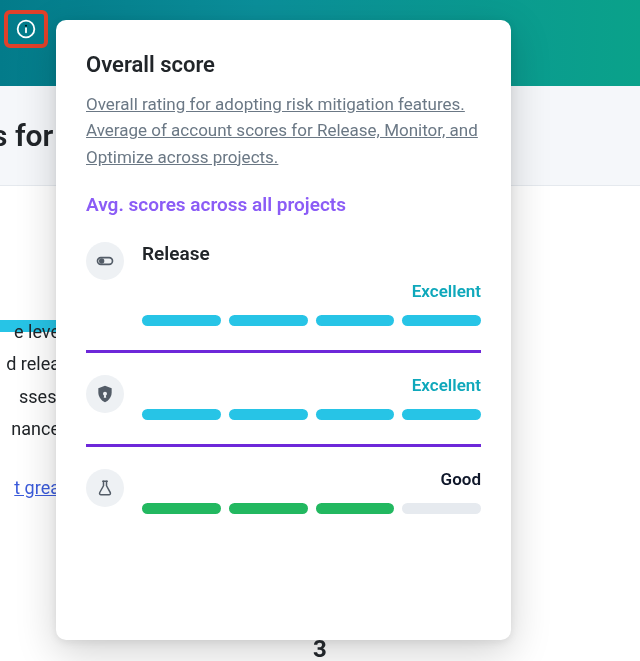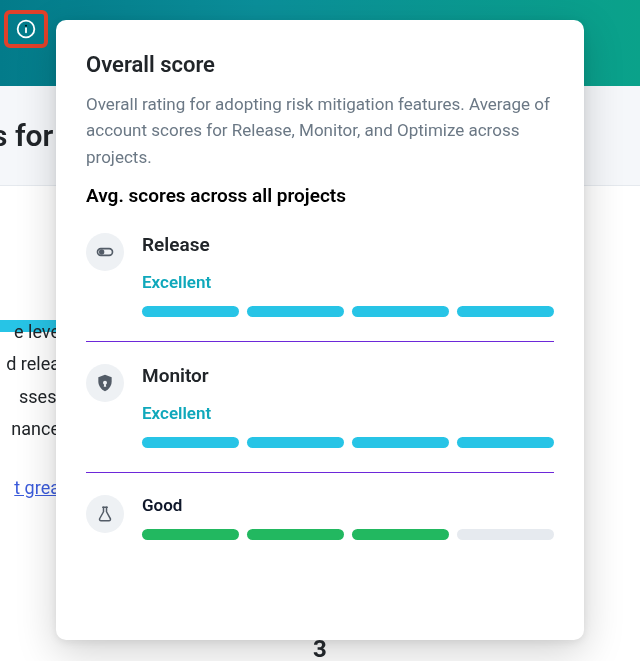--- a/index.html
+++ b/index.html
@@ -70,52 +70,53 @@
   }
   .bg-link {
     color: #3b5bdb;
     text-decoration: underline;
     white-space: nowrap;
   }
   .popover {
     position: absolute;
     top: 20px;
     left: 56px;
-    width: 528px;
+    width: 455px;
     height: 620px;
     background: #fff;
     border-radius: 10px;
     box-shadow: 0 12px 40px rgba(0,0,0,0.18), 0 2px 8px rgba(0,0,0,0.08);
     padding: 32px 30px 20px 30px;
     overflow: hidden;
   }
   .pop-title {
     font-size: 22px;
     font-weight: 600;
     color: #212529;
     margin-bottom: 14px;
   }
   .pop-desc {
     font-size: 17px;
     line-height: 1.55;
     color: #6b7885;
-    margin-bottom: 14px;
+    margin-bottom: 23px;
+    text-decoration: underline;
   }
   .sub-title {
     font-size: 19px;
     font-weight: 600;
-    color: #000000;
+    color: #8b5cf6;
     margin-bottom: 26px;
   }
   .metric {
     display: flex;
     gap: 18px;
     padding-bottom: 24px;
     margin-bottom: 22px;
-    border-bottom: 1px solid #6d28d9;
+    border-bottom: 3px solid #6d28d9;
   }
   .metric:last-child { border-bottom: none; margin-bottom: 0; padding-bottom: 0; }
   .metric-icon {
     width: 38px;
     height: 38px;
     border-radius: 50%;
     background: #eef1f4;
     display: flex;
     align-items: center;
     justify-content: center;
@@ -126,20 +127,21 @@
   .metric-name {
     font-size: 19px;
     font-weight: 600;
     color: #212529;
     margin-bottom: 16px;
   }
   .metric-rating {
     font-size: 17px;
     font-weight: 600;
     margin-bottom: 14px;
+    text-align: right;
   }
   .rating-excellent { color: #0fa8bb; }
   .rating-good { color: #0f172a; }
   .segbar {
     display: flex;
     gap: 8px;
   }
   .seg {
     flex: 1;
     height: 11px;
@@ -211,21 +213,20 @@
         </div>
       </div>
       <div class="metric">
         <div class="metric-icon">
           <svg width="20" height="20" viewBox="0 0 24 24" fill="currentColor">
             <path d="M12 2l8 3v5c0 5.5-3.4 10-8 12-4.6-2-8-6.5-8-12V5l8-3z"></path>
             <path d="M12 9.2a2.4 2.4 0 0 0-2.4 2.4c0 1 .6 1.8 1.4 2.2l-.5 2.7h3l-.5-2.7c.8-.4 1.4-1.2 1.4-2.2A2.4 2.4 0 0 0 12 9.2z" fill="#eef1f4"></path>
           </svg>
         </div>
         <div class="metric-body">
-          <div class="metric-name">Monitor</div>
           <div class="metric-rating rating-excellent">Excellent</div>
           <div class="segbar">
             <div class="seg cyan"></div>
             <div class="seg cyan"></div>
             <div class="seg cyan"></div>
             <div class="seg cyan"></div>
           </div>
         </div>
       </div>
       <div class="metric">

